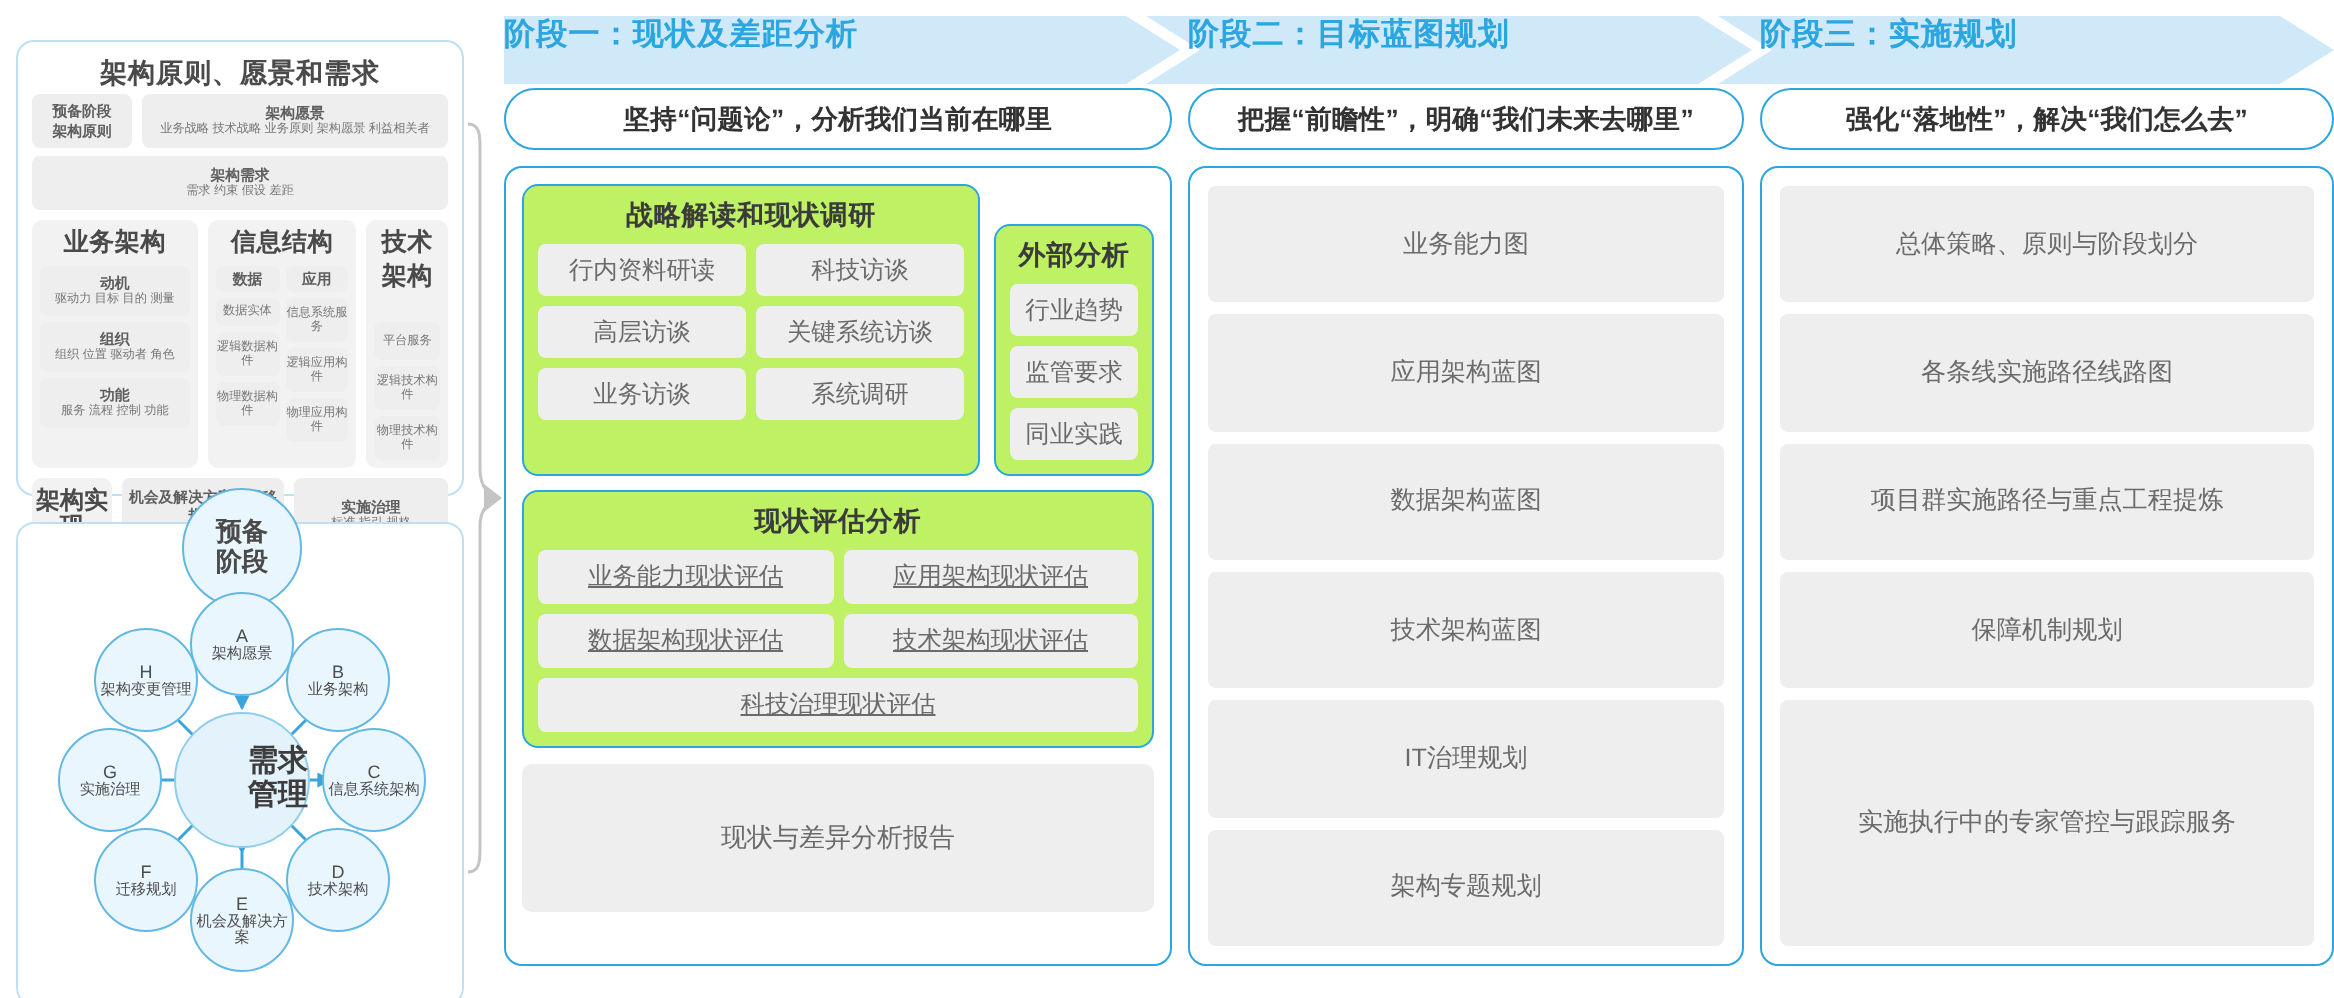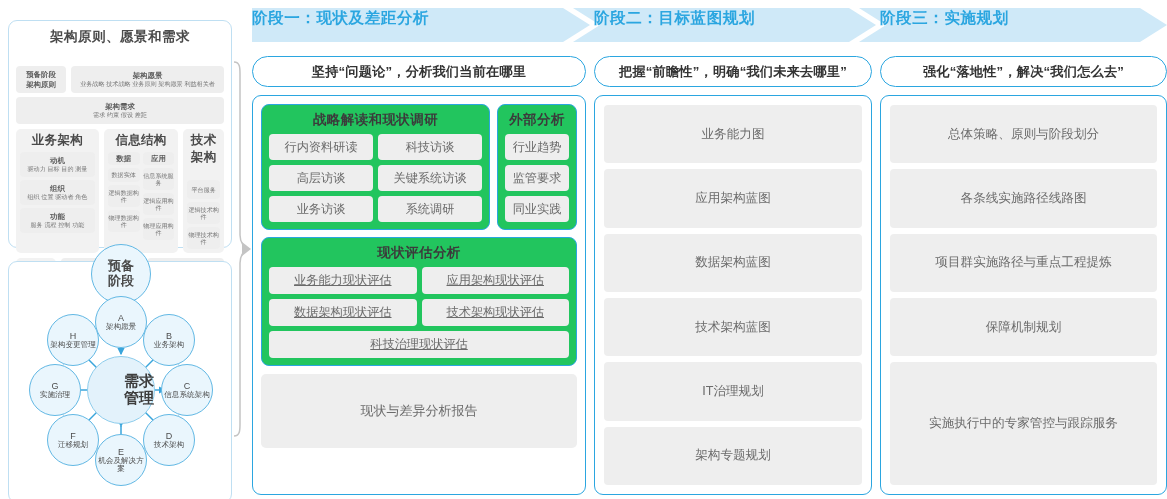--- a/index.html
+++ b/index.html
@@ -29,21 +29,21 @@
     display: flex; flex-direction: column;
     align-items: center; justify-content: center;
     text-align: center; line-height: 1.22;
   }
 
   .t-title { font-size: 13.5px; font-weight: bold; color: #4a4a4a; text-align: center; letter-spacing: .5px; }
   .t-sub   { font-size: 7.4px; font-weight: bold; color: #5e5e5e; }
   .t-tiny  { font-size: 6.1px; color: #777; white-space: nowrap; }
   .t-col-h { font-size: 12.5px; font-weight: bold; color: #4a4a4a; text-align:center; letter-spacing:.3px;}
 
-  .row-a { display:flex; gap: 5px; margin-top: 20px; }
+  .row-a { display:flex; gap: 5px; margin-top: 1px; }
   .box-prep { width: 50px; height: 27px; }
   .box-vision { flex: 1; height: 27px; }
   .box-req { width: 100%; height: 27px; margin-top: 4px; }
 
   .three-cols { display: flex; gap: 5px; margin-top: 5px; }
   .col-sec { border-radius: 5px; background: #f2f2f2; padding: 3px 4px 4px 4px; }
   .col-biz  { width: 88px; }
   .col-info { width: 79px; }
   .col-tech { width: 43px; }
   .col-sec .t-col-h { margin-bottom: 3px; }
@@ -80,56 +80,56 @@
   
   .band { position:absolute; left:252px; top:8px; width:915px; height:34px; }
 
   .ph-head-txt {
     position:absolute; top:8px; height:20px;
     font-size:15.5px; font-weight:bold; color:#2ba6e0;
     letter-spacing:.6px; text-align:left; line-height:20px;
   }
 
   
-  .phase { position:absolute; top:56px; }
+  .phase { position:absolute; top:44px; }
   .p1 { left:252px; width:334px; }
   .p2 { left:594px; width:278px; }
   .p3 { left:880px; width:287px; }
 
   .sub-banner {
     height:31px; border:1.3px solid #2ba6e0; border-radius:15.5px;
     display:flex; align-items:center; justify-content:center;
     font-size:13.2px; font-weight:bold; color:#333; background:#fff;
     letter-spacing:.2px;
   }
 
   .body-card {
     margin-top:8px; border:1.3px solid #2ba6e0; border-radius:9px;
     background:#fff; padding:7px;
   }
   .p1 .body-card { height:400px; padding:8px; }
   .p2 .body-card, .p3 .body-card { height:400px; padding:9px; }
 
   .inner-card {
-    border:1.3px solid #2ba6e0; border-radius:8px; background:#22c55e;
+    border:1.3px solid #2ba6e0; border-radius:8px; background:#bef264;
     padding:6px 7px 7px 7px;
   }
   .ic-title { font-size:13.5px; font-weight:bold; color:#3b3b3b; text-align:center; margin-bottom:5px; letter-spacing:.4px;}
 
   .chip {
     background:#eeeeee; border-radius:4px; color:#6b6b6b;
     display:flex; align-items:center; justify-content:center;
     text-align:center; font-size:12.2px;
   }
   .grid2 { display:grid; grid-template-columns:1fr 1fr; gap:5px; }
   .grid1 { display:grid; grid-template-columns:1fr; gap:5px; }
 
   .p1-top { display:flex; gap:7px; }
   .p1-left { flex: 1 1 auto; width: 222px; }
-  .p1-right { width: 80px; }
+  .p1-right { width: 80px; margin-top: 20px; }
   .p1-left .chip { height:26px; }
   .p1-right .chip { height:26px; }
 
   .p1-mid { margin-top:7px; }
   .p1-mid .chip { height:27px;text-decoration:underline; }
   .p1-report {
     margin-top:8px; height:74px; background:#eeeeee; border-radius:5px;
     display:flex; align-items:center; justify-content:center;
     font-size:13px; color:#6b6b6b;
   }

